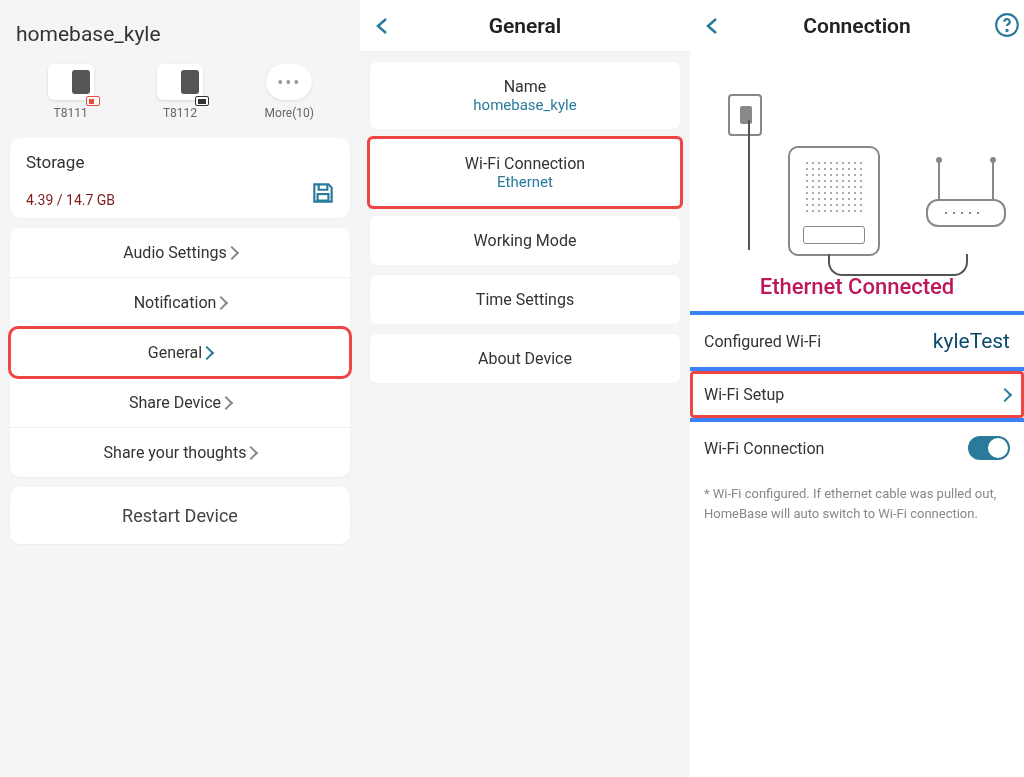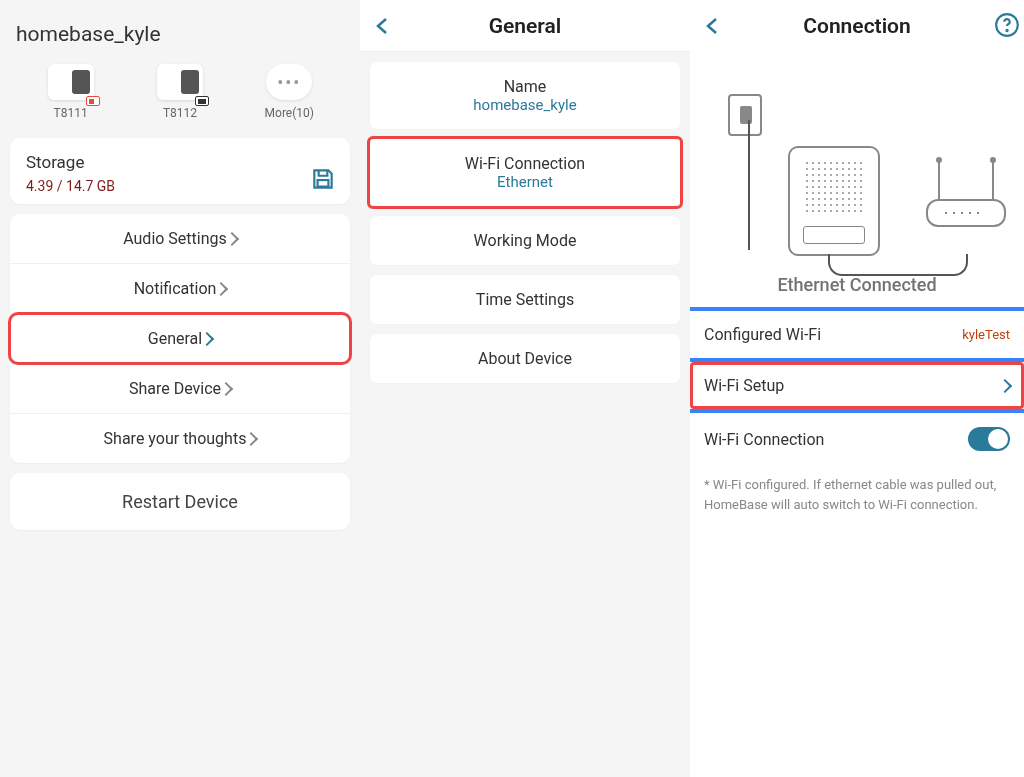--- a/index.html
+++ b/index.html
@@ -59,21 +59,21 @@
     display:flex;align-items:center;justify-content:center;
     box-shadow:0 1px 3px rgba(0,0,0,.1);background:#fff;
     color:#999;font-size:18px;letter-spacing:2px;
   }
 
   .card {
     background:#fff; margin:10px 10px 0; border-radius:10px;
     box-shadow: 0 1px 2px rgba(0,0,0,.04);
   }
   .storage { padding:14px 16px 10px; position:relative; }
-  .storage .lbl { font-size:17px; color:#333; margin-bottom:6px; }
+  .storage .lbl { font-size:17px; color:#333; margin-bottom:20px; }
   .storage .val { font-size:14px; color:#7f1d1d; }
   .save-ico {
     position:absolute; right:14px; bottom:8px;
   }
   .menu { padding: 0 0; }
   .menu-item {
     display:flex; justify-content:center; align-items:center;
     padding: 15px 16px; font-size:16px; color:#333;
     border-bottom:1px solid #f0f0f0; position: relative;
   }
@@ -111,21 +111,21 @@
     pointer-events:none;
   }
 
   
   .p3 .hdr-plain { border-bottom: none; }
   .help-ico { position:absolute; right:4px; top:12px; }
   .diagram {
     height:200px; position:relative; margin: 12px 8px 0;
   }
   .status-txt {
-    text-align:center; color:#737373; font-size:18px; font-weight:500; padding:10px 0 12px;
+    text-align:center; color:#be185d; font-size:22px; font-weight:500; padding:10px 0 12px;
   }
   .hb-box {
     position:absolute; left:90px; top:82px; width:92px; height:110px;
     border:2px solid #888; border-radius:10px; background:#fff;
   }
   .hb-box::before {
     content:''; position:absolute; top:12px; left:14px; right:14px; height:52px;
     background-image: radial-gradient(circle,#aaa 1px,transparent 1.2px);
     background-size:6px 6px;
   }
@@ -154,21 +154,21 @@
   }
   .outlet::after{content:'';position:absolute;left:10px;top:10px;width:12px;height:18px;
     background:#888;border-radius:2px;}
   .plugwire{position:absolute;left:50px;top:56px;width:2px;height:130px;background:#555;}
 
   .row3 {
     display:flex;justify-content:space-between;align-items:center;
     padding:14px 14px; font-size:16px; color:#333;
     border-top:4px solid #3b82f6; position:relative;
   }
-  .row3 .val3 { color:#c2410c; font-size:13px; }
+  .row3 .val3 { color:#0c4a6e; font-size:21px; }
   .toggle {
     width:42px;height:24px;background:#2a7a9a;border-radius:12px;position:relative;
   }
   .toggle::after{content:'';position:absolute;right:2px;top:2px;width:20px;height:20px;
     background:#fff;border-radius:50%;}
   .note {
     padding:10px 14px;font-size:13px;color:#888;line-height:1.5;
   }
   .hl-red3 {
     position:absolute; inset:0; border:3px solid #ef4444; border-radius:4px;

